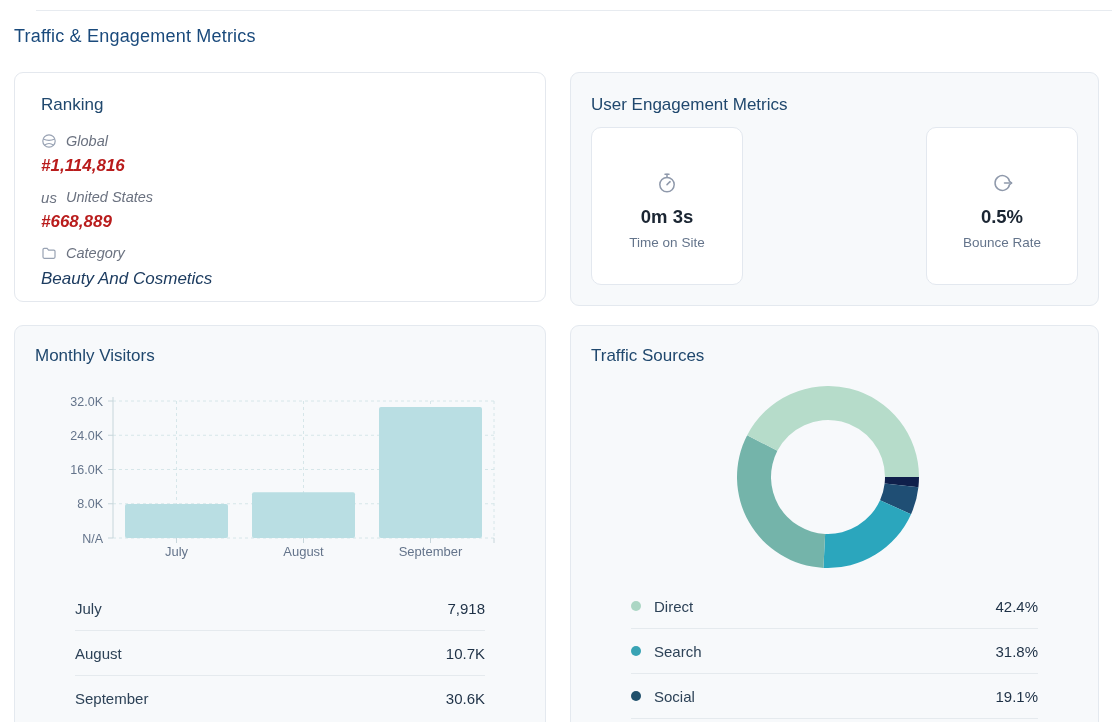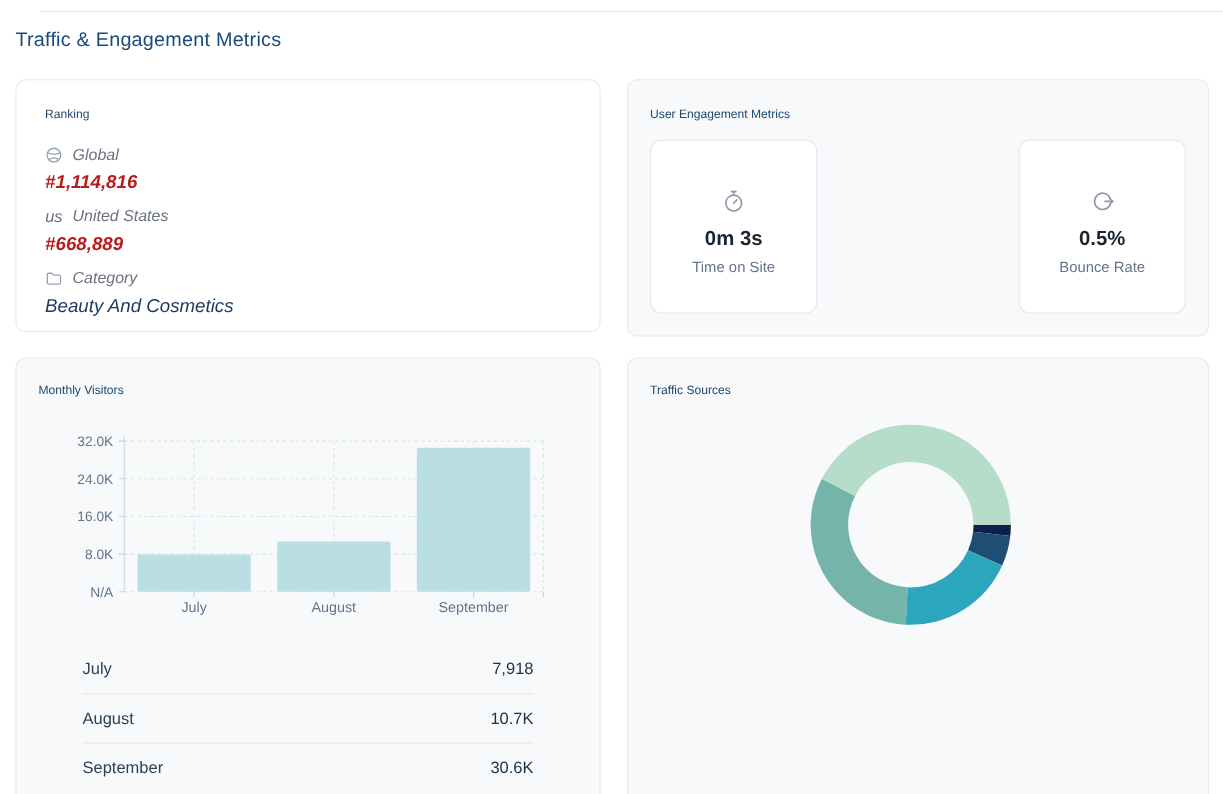--- a/index.html
+++ b/index.html
@@ -7,21 +7,21 @@
   body { font-family:"Liberation Sans", sans-serif; }
   .page { position:relative; width:1112px; height:722px; overflow:hidden; background:#fff; }
 
   .top-rule { position:absolute; left:36px; right:0; top:10px; height:1px; background:#e7ebf0; }
 
   .page-title { position:absolute; left:14px; top:26px; font-size:18px; font-weight:500;
                 color:#1a4a7c; letter-spacing:.2px; }
 
   .card { position:absolute; border:1px solid #e4e9ef; border-radius:9px; background:#f7f9fb; }
   .card-white { background:#ffffff; border-color:#e4e8ee; }
-  .card-title { font-size:11px; font-weight:500; color:#20486e; line-height:19px; }
+  .card-title { font-size:17px; font-weight:500; color:#20486e; line-height:19px; }
 
   
   #ranking-card { left:14px; top:72px; width:532px; height:230px; padding:22px 26px; }
   #ranking-card .card-title { margin-bottom:17px; }
   .rank-group { margin-bottom:10px;font-style:italic; }
   .rank-label { display:flex; align-items:center; gap:9px; height:20px; margin-bottom:3px;
                 color:#6b7280; font-size:14.5px; }
   .rank-label svg { flex:0 0 auto; }
   .flag-text { font-size:15px; color:#6b7280; width:16px; text-align:center; }
   .rank-value { font-size:17px; font-weight:600; color:#b91c1c; line-height:23px; }
@@ -173,14 +173,37 @@
 
   <section class="card" id="traffic-card">
     <div class="card-title">Traffic Sources</div>
     <svg id="donut" width="200" height="184" viewBox="0 0 200 184">
         <path d="M191.00 91.00 A91 91 0 0 1 190.42 101.27 L156.64 97.43 A57 57 0 0 0 157.00 91.00 Z" fill="#0f1f4b"></path>
         <path d="M190.42 101.27 A91 91 0 0 1 183.05 128.19 L152.02 114.29 A57 57 0 0 0 156.64 97.43 Z" fill="#1f4e74"></path>
         <path d="M183.05 128.19 A91 91 0 0 1 95.43 181.89 L97.14 147.93 A57 57 0 0 0 152.02 114.29 Z" fill="#2ba6bd"></path>
         <path d="M95.43 181.89 A91 91 0 0 1 19.18 49.18 L49.38 64.80 A57 57 0 0 0 97.14 147.93 Z" fill="#74b4aa"></path>
         <path d="M19.18 49.18 A91 91 0 0 1 191.00 91.00 L157.00 91.00 A57 57 0 0 0 49.38 64.80 Z" fill="#b6dcca"></path>
       </svg>
+    <div class="data-table">
+      <div class="data-row">
+        <span class="row-label">
+            <span class="legend-dot" style="background: rgb(171, 214, 196);"></span>
+            <span>Direct</span>
+          </span>
+        <span class="row-value">42.4%</span>
+      </div>
+      <div class="data-row">
+        <span class="row-label">
+            <span class="legend-dot" style="background: rgb(56, 163, 180);"></span>
+            <span>Search</span>
+          </span>
+        <span class="row-value">31.8%</span>
+      </div>
+      <div class="data-row">
+        <span class="row-label">
+            <span class="legend-dot" style="background: rgb(32, 80, 107);"></span>
+            <span>Social</span>
+          </span>
+        <span class="row-value">19.1%</span>
+      </div>
+    </div>
   </section>
 </div>
 
 </body></html>

